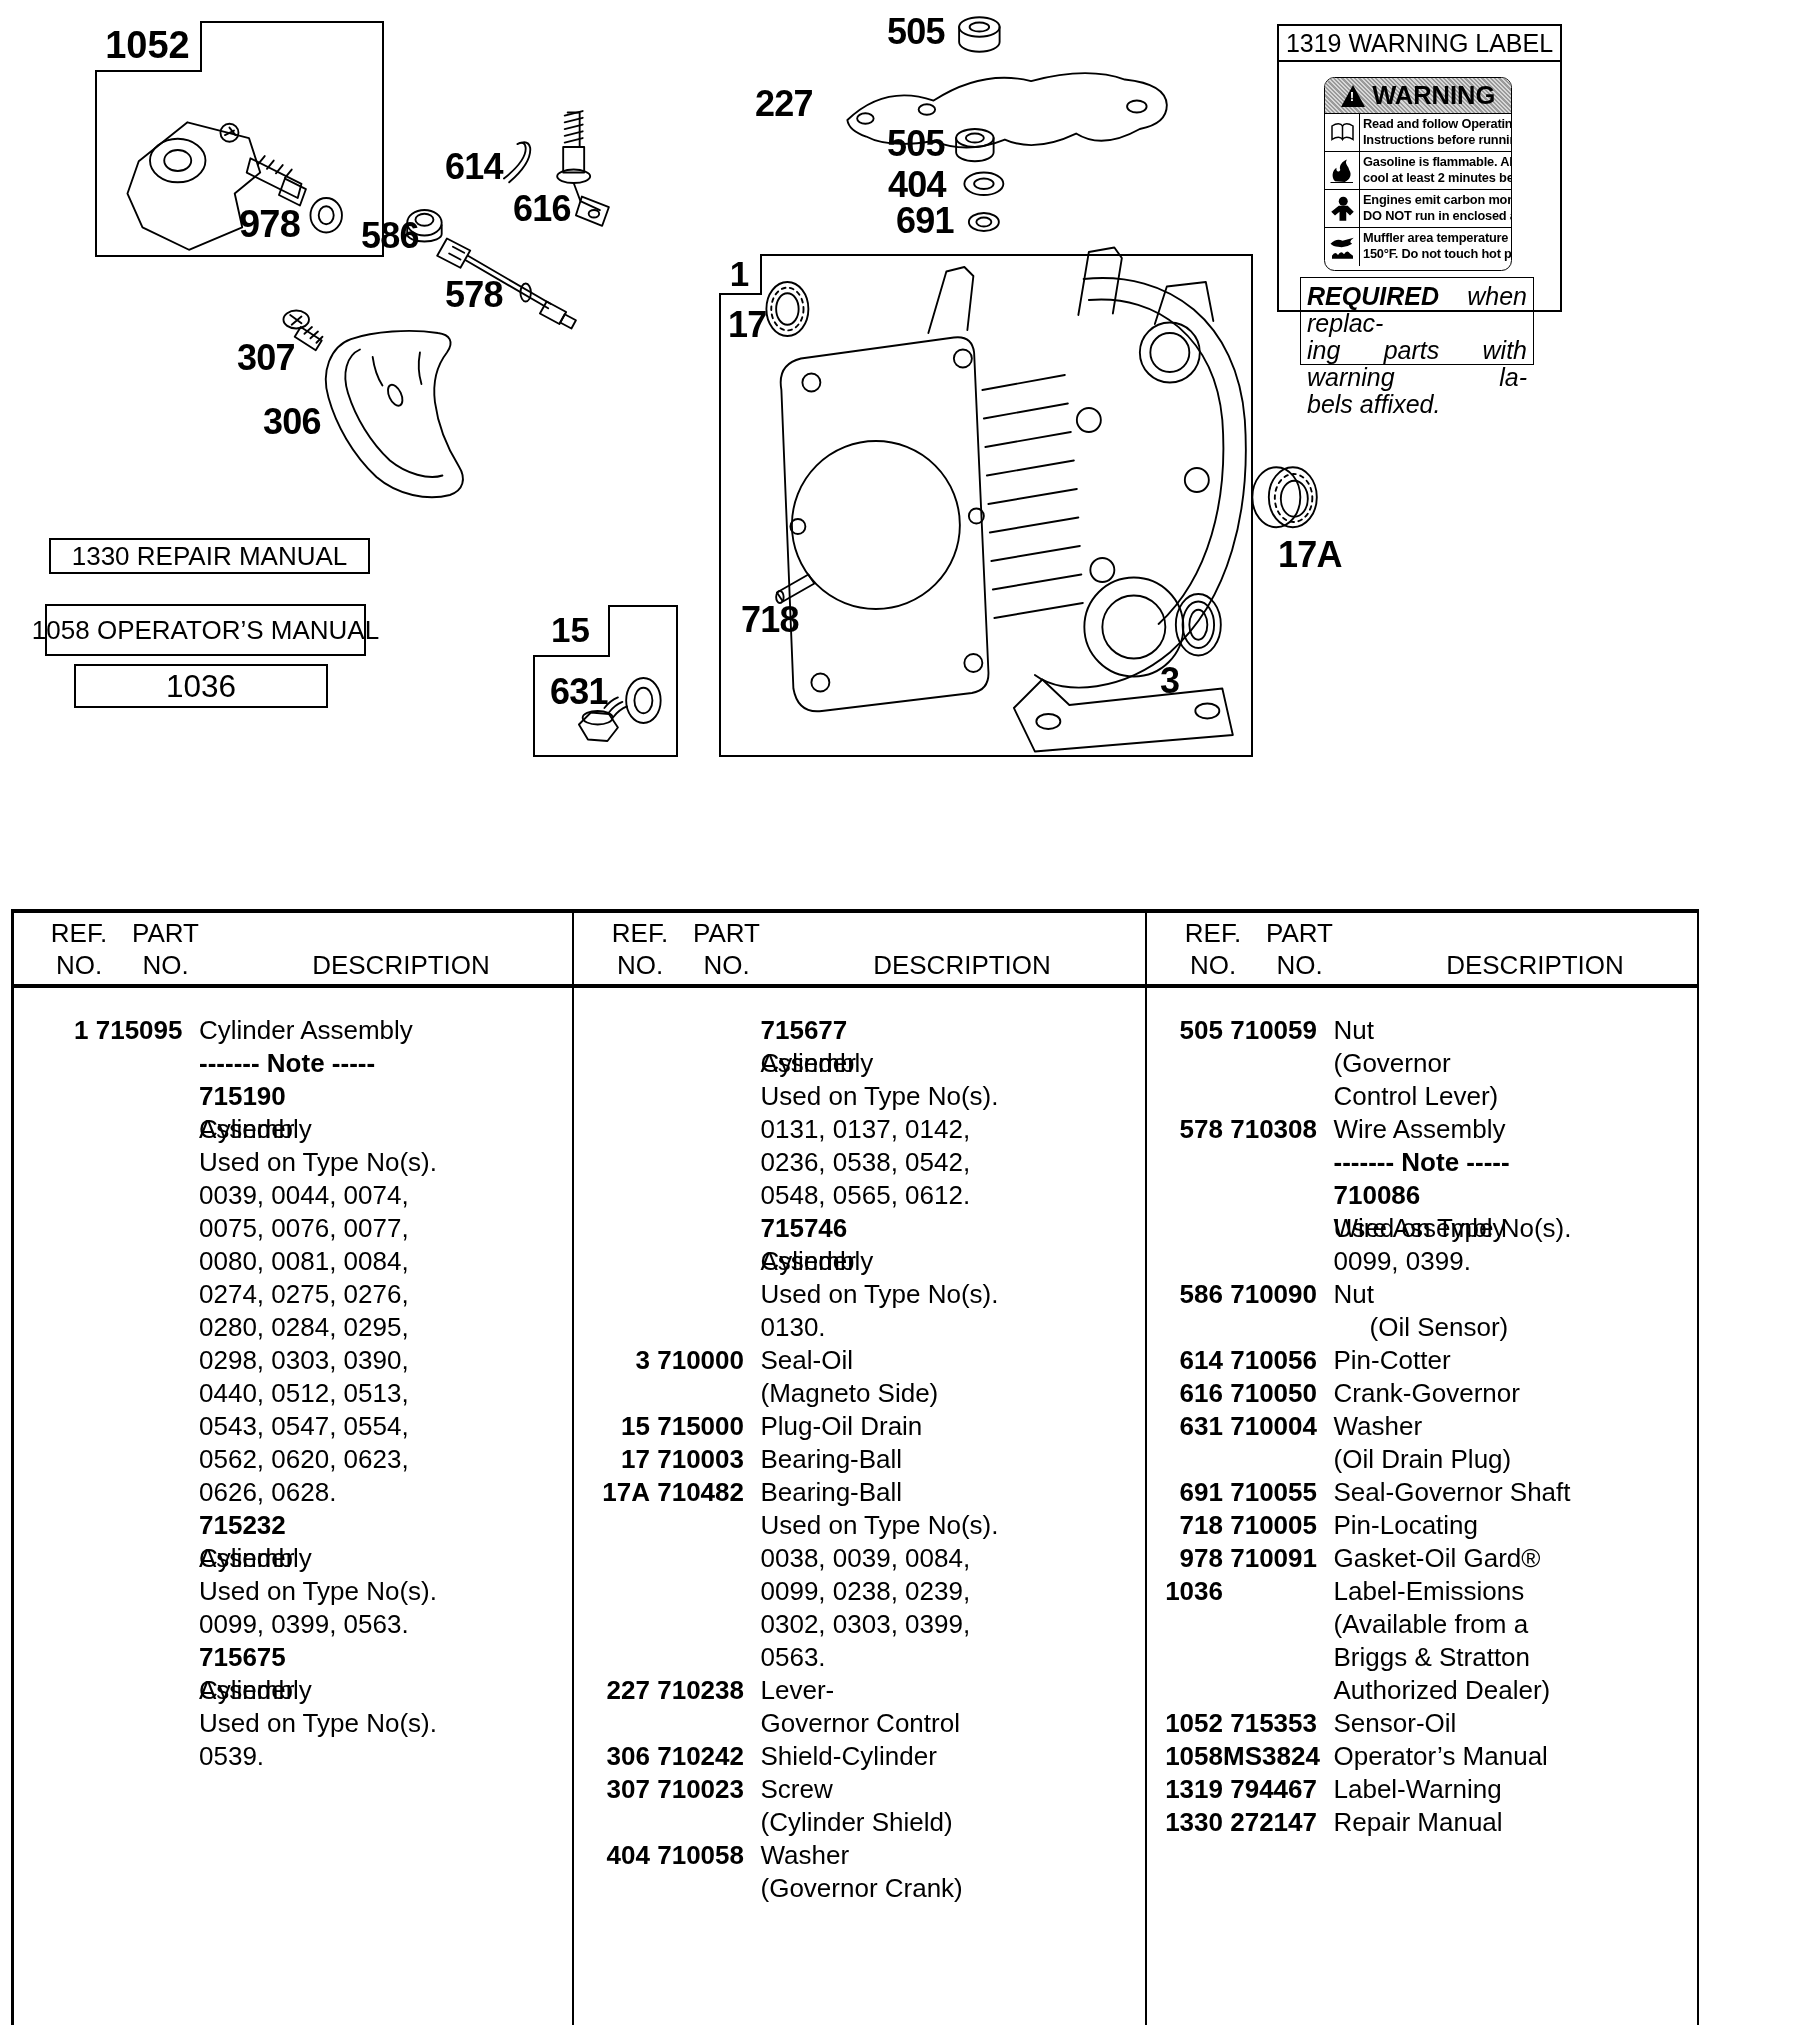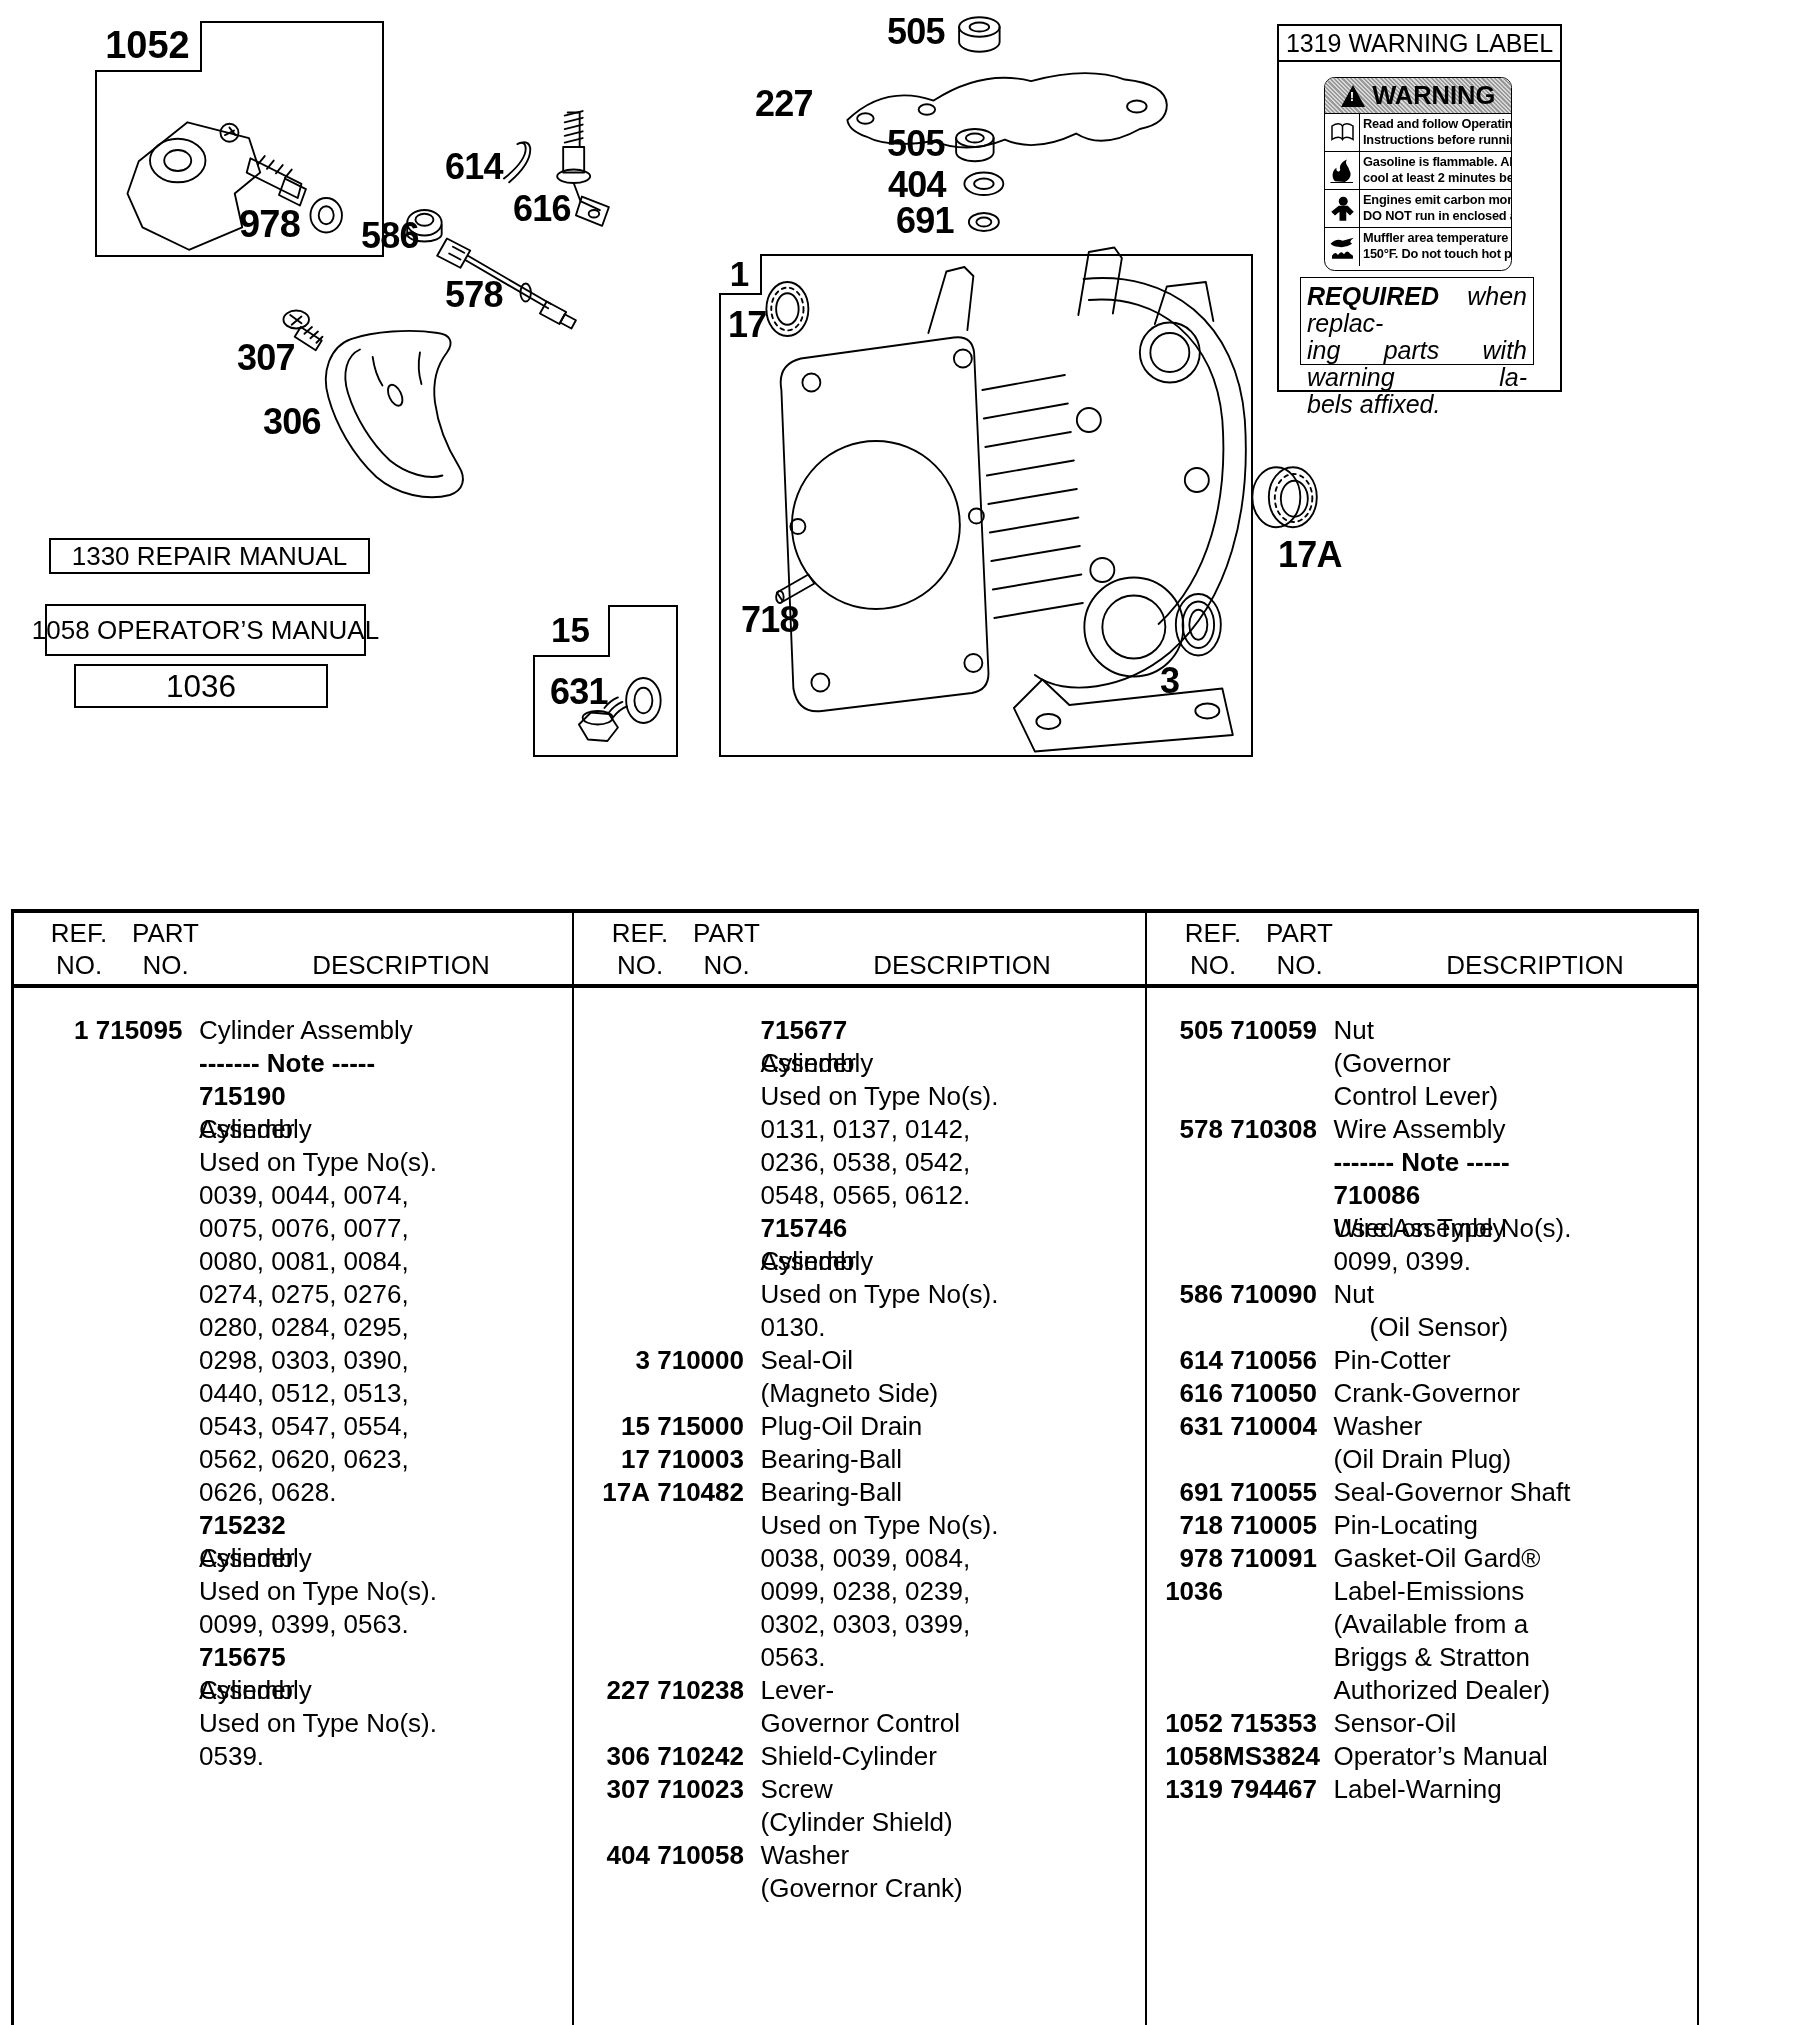--- a/index.html
+++ b/index.html
@@ -12,21 +12,21 @@
 
   .plabel { position:absolute; font-weight:bold; font-size:36px; letter-spacing:-0.8px; white-space:nowrap; }
   .obox { position:absolute; border:2.3px solid #000; box-sizing:border-box; }
   .cornerlab { position:absolute; border-right:2.3px solid #000; border-bottom:2.3px solid #000;
     box-sizing:border-box; display:flex; align-items:center; justify-content:center;
     font-weight:bold; background:#fff; }
   .manbox { position:absolute; border:2.3px solid #000; box-sizing:border-box;
     display:flex; align-items:center; justify-content:center; font-size:26px; white-space:nowrap; background:#fff; }
 
   
-  .warnbox { position:absolute; left:1277px; top:24px; width:285px; height:368px;
+  .warnbox { position:absolute; left:1277px; top:24px; width:285px; height:288px;
     border:2.3px solid #000; box-sizing:border-box; background:#fff; }
   .wtitle { position:absolute; left:0; top:0; width:100%; height:36px; border-bottom:2.3px solid #000;
     box-sizing:border-box; display:flex; align-items:center; justify-content:center; font-size:25px; white-space:nowrap; }
   .wlabel { position:absolute; left:45px; top:51px; width:188px; height:194px;
     border:1.5px solid #000; border-radius:10.5px; overflow:hidden; box-sizing:border-box; background:#fff; }
   .whead { height:36px; border-bottom:1.5px solid #000; box-sizing:border-box;
     background:repeating-linear-gradient(45deg,#9a9a9a 0 1.5px,#d8d8d8 1.5px 3px);
     display:flex; align-items:center; justify-content:center; gap:7.5px; }
   .whead .wword { font-weight:bold; font-size:25.5px; letter-spacing:0px; }
   .tri { position:relative; width:0; height:0; border-left:12.8px solid transparent;
@@ -722,16 +722,21 @@
       <div class="trow">
         <div class="c-ref">1058</div>
         <div class="c-part">MS3824</div>
         <div class="c-desc"><div class="" style="display: inline;">Operator’s Manual</div></div>
       </div>
       <div class="trow">
         <div class="c-ref">1319</div>
         <div class="c-part">794467</div>
         <div class="c-desc"><div class="" style="display: inline;">Label-Warning</div></div>
       </div>
+      <div class="trow">
+        <div class="c-ref">1330</div>
+        <div class="c-part">272147</div>
+        <div class="c-desc"><div class="" style="display: inline;">Repair Manual</div></div>
+      </div>
     </div>
 
 </div>
 
 
 </body></html>

